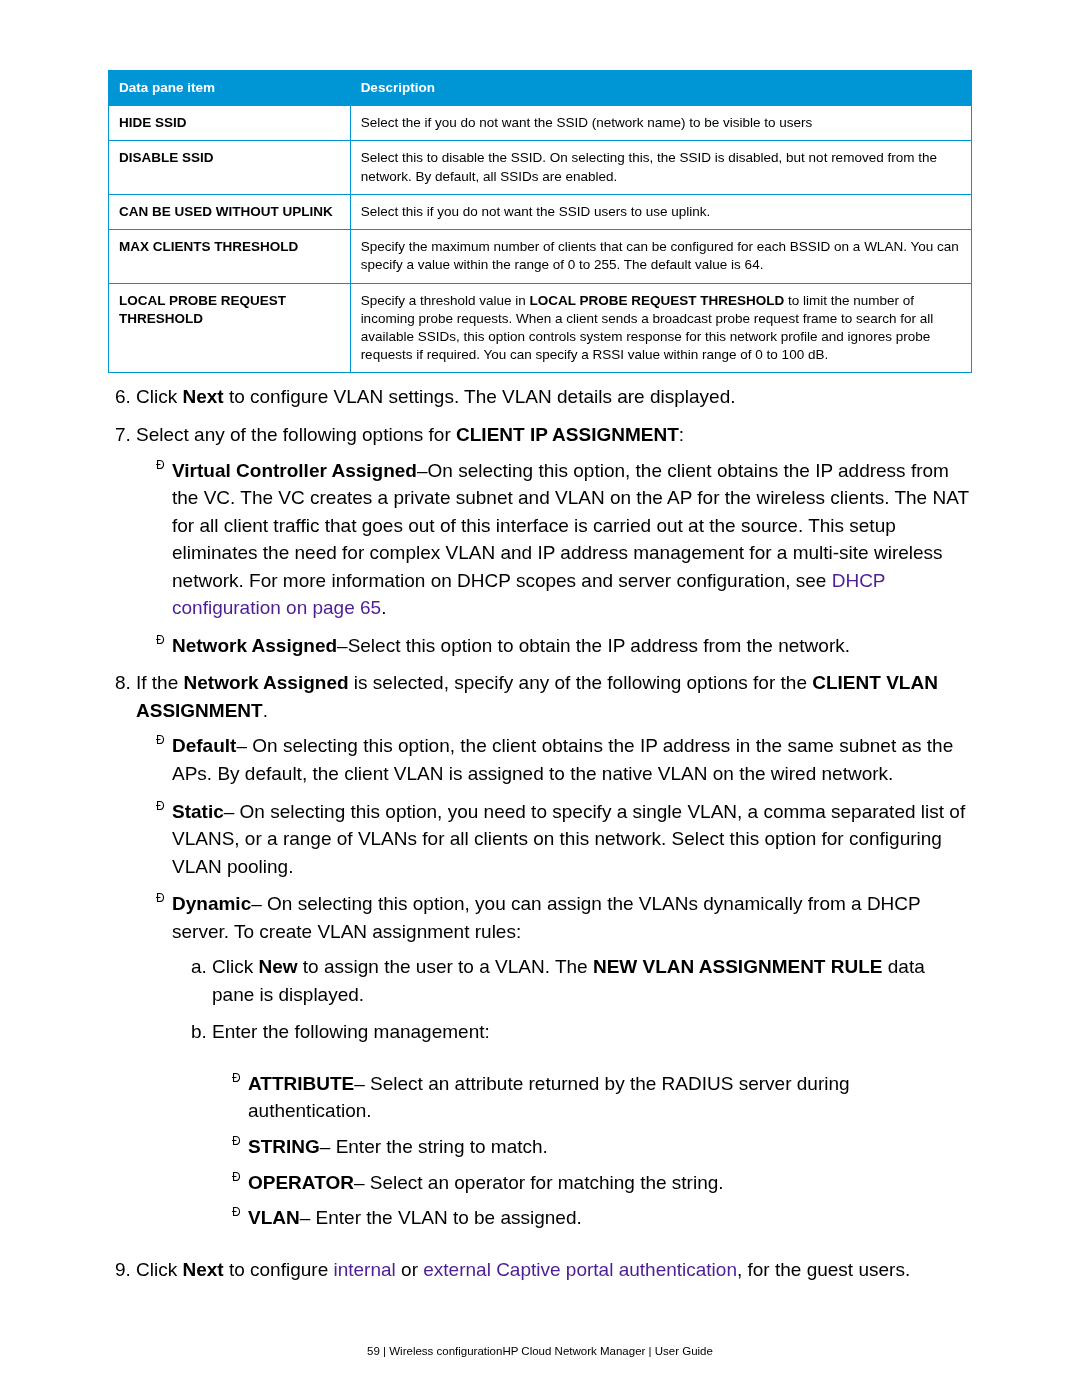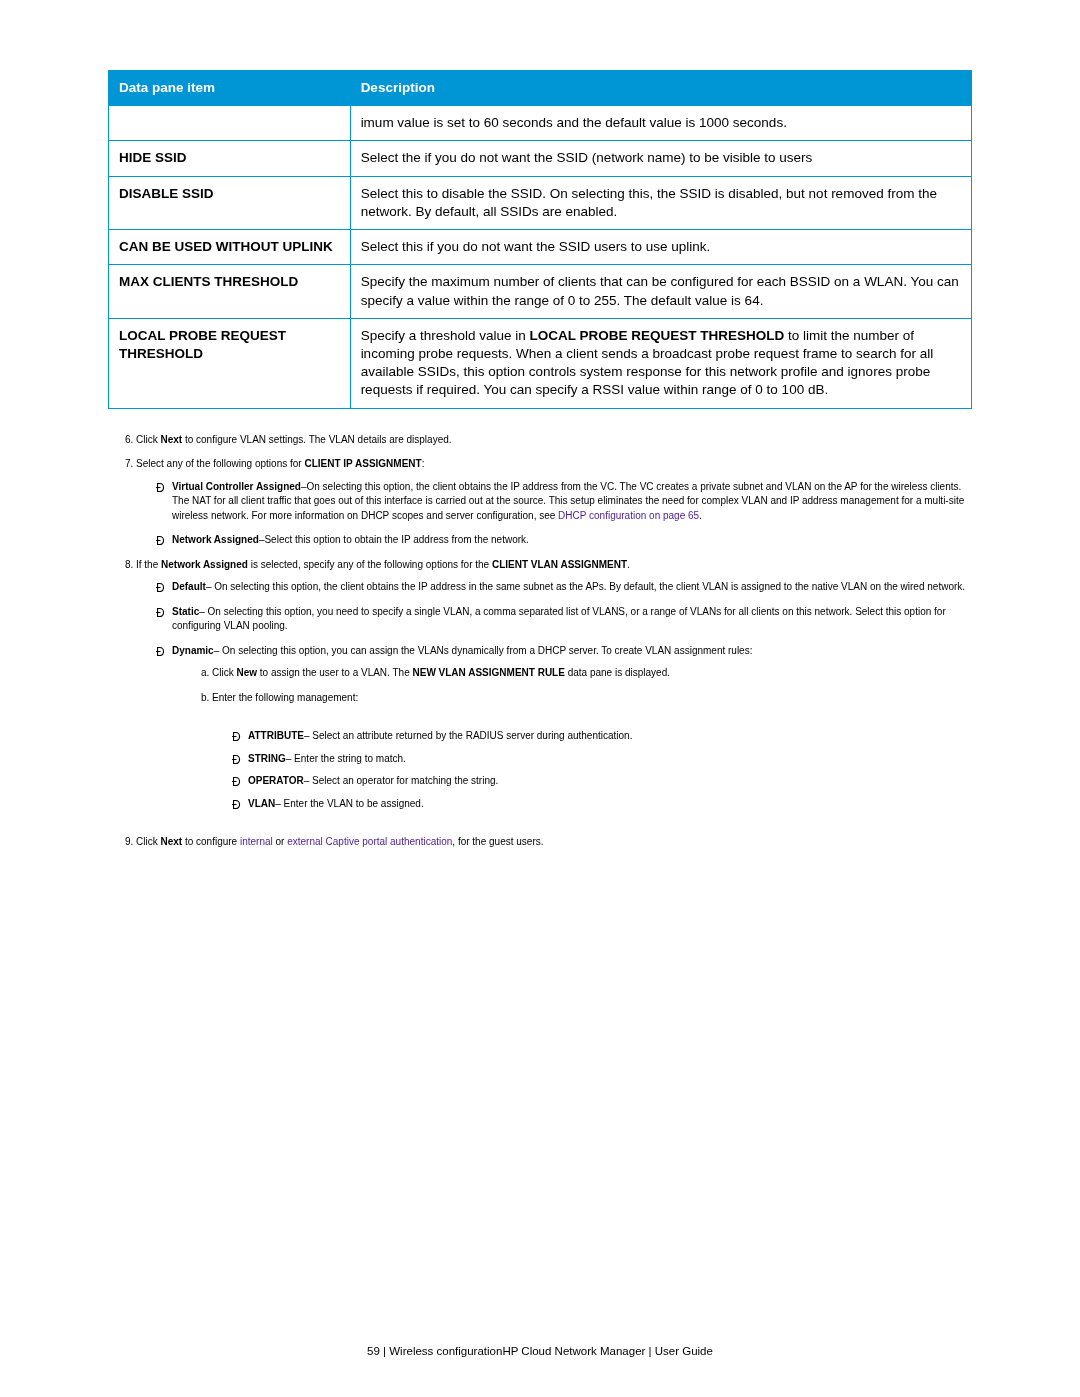--- a/index.html
+++ b/index.html
@@ -14,21 +14,21 @@
     width: 1080px;
     min-height: 1397px;
     margin: 0 auto;
     padding: 70px 108px 40px 108px;
     box-sizing: border-box;
     position: relative;
   }
   table.data-table {
     width: 100%;
     border-collapse: collapse;
-    margin-bottom: 24px;
+    margin-bottom: 10px;
   }
   table.data-table th, table.data-table td {
     border: 1px solid #0096d6;
     padding: 8px 10px;
     text-align: left;
     vertical-align: top;
     font-size: 13.5px;
     line-height: 1.35;
   }
   table.data-table th {
@@ -39,21 +39,21 @@
   }
   table.data-table th:first-child {
     width: 28%;
   }
   table.data-table td.label {
     font-weight: bold;
   }
   ol.steps {
     margin: 0 0 20px 0;
     padding-left: 28px;
-    font-size: 10px;
+    font-size: 19px;
     line-height: 1.45;
   }
   ol.steps > li {
     margin-bottom: 10px;
   }
   ul.sub {
     list-style: none;
     padding-left: 20px;
     margin: 8px 0;
   }
@@ -114,24 +114,20 @@
 <div class="page">
 
   <table class="data-table">
     <thead>
       <tr>
         <th>Data pane item</th>
         <th>Description</th>
       </tr>
     </thead>
     <tbody>
-      <tr>
-        <td class="label"></td>
-        <td>imum value is set to 60 seconds and the default value is 1000 seconds.</td>
-      </tr>
       <tr>
         <td class="label">HIDE SSID</td>
         <td>Select the if you do not want the SSID (network name) to be visible to users</td>
       </tr>
       <tr>
         <td class="label">DISABLE SSID</td>
         <td>Select this to disable the SSID. On selecting this, the SSID is disabled, but not removed from the network. By default, all SSIDs are enabled.</td>
       </tr>
       <tr>
         <td class="label">CAN BE USED WITHOUT UPLINK</td>

